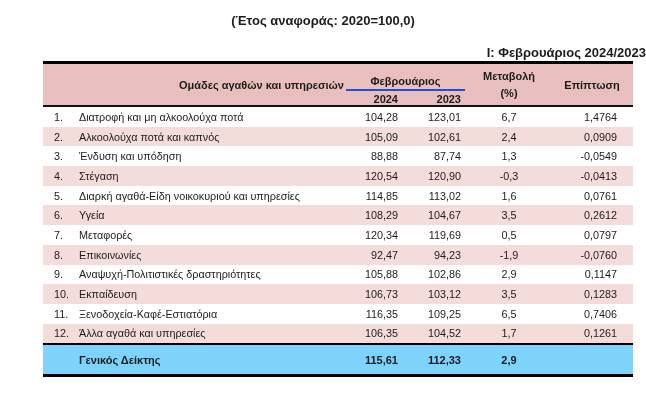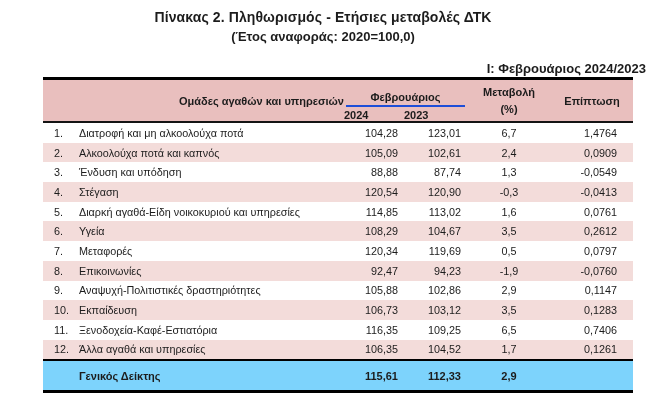--- a/index.html
+++ b/index.html
@@ -44,21 +44,21 @@
     vertical-align: middle;
   }
   th.h-name { text-align: right; }
   .feb-label {
     margin: 11px 2px 0 2px;
     padding-bottom: 2px;
     border-bottom: 2px solid #1d4ed8;
     text-align: center;
   }
   .years { display: flex; margin-top: 2px; }
-  .years span { display: block; text-align: left; }
+  .years span { display: block; text-align: right; }
   .year-2024 { width: 54px; padding-right: 6px; }
   .year-2023 { width: 57px; padding-right: 6px; }
   th.h-chg div { text-align: center; line-height: 17px; }
   th.h-imp { text-align: center; }
 
   tbody td { height: 19.7px; padding: 0; vertical-align: middle; }
   tbody tr.stripe td { background: #f3dcda; }
   td.num  { padding-left: 11px; text-align: left; }
   td.name { text-align: left; }
   td.c2024 { text-align: right; padding-right: 6px; }
@@ -75,21 +75,20 @@
     vertical-align: middle;
     font-size: 11px;
   }
 </style>
 </head>
 <body>
 
 <div class="page">
 
   <div class="titles">
-    <div class="title-line1">Πίνακας 2. Πληθωρισμός - Ετήσιες μεταβολές ΔΤΚ</div>
     <div class="title-line2">(Έτος αναφοράς: 2020=100,0)</div>
   </div>
 
   <div class="section-title">Ι: Φεβρουάριος 2024/2023</div>
 
   <table class="cpi">
     <colgroup>
       <col class="c-num">
         <col class="c-name">
         <col class="c-2024">

